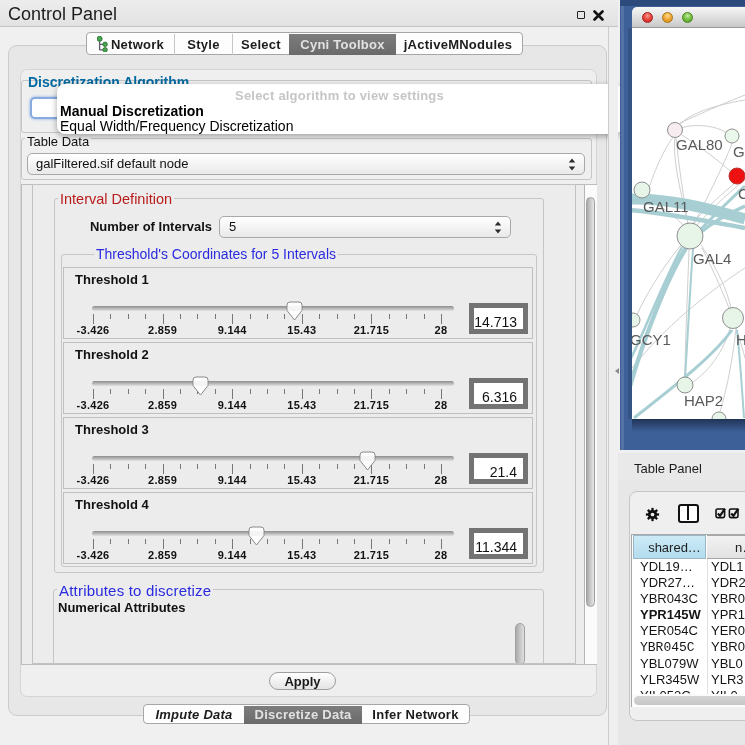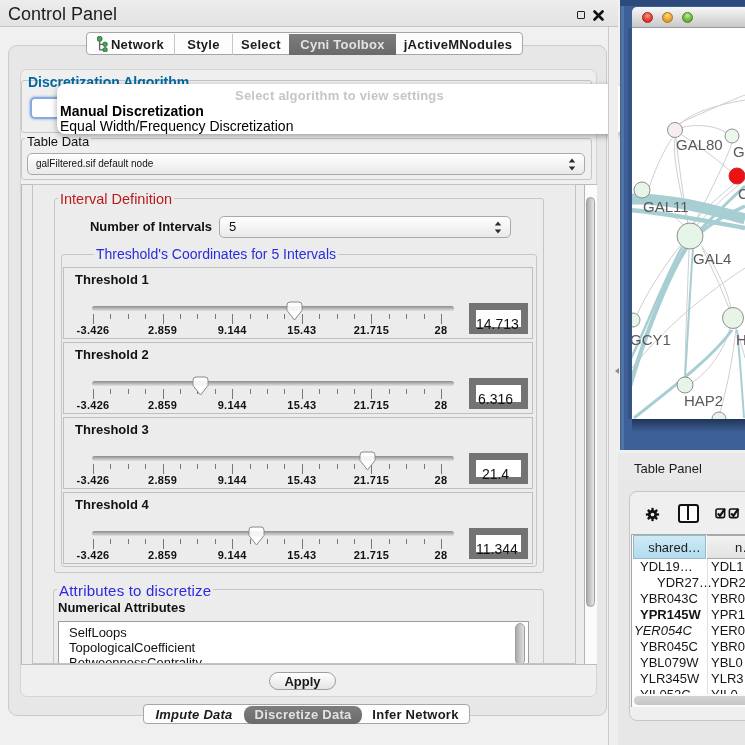--- a/index.html
+++ b/index.html
@@ -14,21 +14,21 @@
 .tabseg.dark { background:linear-gradient(#7d7d7d,#6a6a6a); color:#e2e2e2; border-right:none; }
 .tabseg:last-child { border-right:none; }
 .thblock { position:absolute; left:30px; width:470px; height:72px; background:#ececec; border:1px solid #bfbfbf; }
 .thtitle { position:absolute; left:11px; top:4px; font-size:13px; font-weight:bold; color:#111; }
 .thtrack { position:absolute; left:28px; top:38px; width:362px; height:5px; background:linear-gradient(#8c8c8c,#e2e2e2); border-radius:2.5px; }
 .thminor { position:absolute; left:28.5px; top:46px; width:350px; height:5px; background-image:repeating-linear-gradient(90deg,#777 0,#777 1px,transparent 1px,transparent 17.4px); }
 .thmajor { position:absolute; left:28.5px; top:46px; width:350px; height:10px; background-image:repeating-linear-gradient(90deg,#777 0,#777 1px,transparent 1px,transparent 69.6px); }
 .thlabels { position:absolute; left:29px; top:56px; width:350px; height:12px; }
 .thlabels span { position:absolute; width:60px; margin-left:-30px; text-align:center; font-size:11px; font-weight:bold; color:#111; letter-spacing:0.3px; }
 .thumb { position:absolute; top:33px; }
-.thval { position:absolute; left:405px; top:35px; width:59px; height:31px; background:#fff; border:7px solid #737373; text-align:center; line-height:29px; padding-right:6px; font-size:14px; color:#111; }
+.thval { position:absolute; left:405px; top:35px; width:59px; height:31px; background:#fff; border:5px solid #737373; text-align:right; line-height:29px; padding-right:6px; font-size:14px; color:#111; }
 </style>
 </head>
 <body>
 <div id="root">
 
 <div class="abs" style="left:0;top:0;width:618px;height:27px;background:linear-gradient(#ededed,#e2e2e2);border-bottom:1px solid #c4c4c4;">
   <div class="abs" style="left:8px;top:0;height:28px;line-height:28px;font-size:18px;color:#1c1c1c;">Control Panel</div>
   <div class="abs" style="left:577px;top:11px;width:8px;height:8px;border:1.5px solid #222;border-radius:1px;"></div>
   <svg class="abs" style="left:593px;top:10px;" width="11" height="11" viewBox="0 0 11 11">
         <path d="M1.5,1.5 L9.5,9.5 M9.5,1.5 L1.5,9.5" stroke="#111" stroke-width="2.6" stroke-linecap="round"></path>
@@ -49,21 +49,21 @@
           <circle cx="8.1" cy="13.8" r="2.2" fill="#47a84f" stroke="#2a6e31" stroke-width="0.9"></circle>
         </svg>Network</div><div class="tabseg" style="width:58px;">Style</div><div class="tabseg" style="width:56px;border-right:none;">Select</div><div class="tabseg dark" style="width:107px;">Cyni Toolbox</div><div class="tabseg" style="width:124px;">jActiveMNodules</div>
 </div>
 
 <div class="grp" style="left:21px;top:80px;width:571px;height:53px;"></div>
 <div class="grp-title" style="left:26px;top:75px;font-weight:bold;color:#0369a1;background:none;">Discretization Algorithm</div>
 <div class="abs" style="left:30px;top:97px;width:556px;height:22px;background:#fff;border:2px solid #88aadf;border-radius:5px;box-shadow:0 0 3px #7fa8e6;"></div>
 
 <div class="grp" style="left:21px;top:138px;width:571px;height:42px;"></div>
 <div class="grp-title" style="left:25px;top:135px;color:#111;font-size:13px;background:#efefef;">Table Data</div>
-<div class="combo" style="left:27px;top:153px;width:558px;height:22px;line-height:20px;font-size:10px;">
+<div class="combo" style="left:27px;top:153px;width:558px;height:22px;line-height:20px;font-size:13px;">
   <span style="padding-left:8px;">galFiltered.sif default node</span>
   <svg class="arrows" width="8" height="13" viewBox="0 0 8 13">
         <path d="M4,0.5 L7.2,4.4 L0.8,4.4 Z" fill="#2a2a2a"></path>
         <path d="M4,12.5 L7.2,8.6 L0.8,8.6 Z" fill="#2a2a2a"></path>
       </svg>
 </div>
 
 <div class="abs" style="left:21px;top:184px;width:576px;height:481px;border:1px solid #bdbdbd;background:#ececec;"></div>
 <div class="abs" style="left:584px;top:185px;width:13px;height:479px;background:#fbfbfb;border-left:1px solid #b5b5b5;"></div>
 <div class="abs" style="left:586px;top:197px;width:9px;height:410px;background:linear-gradient(90deg,#aaaaaa,#e8e8e8);border:1px solid #9f9f9f;border-radius:5px;"></div>
@@ -158,30 +158,27 @@
     <svg class="thumb" style="left:184.1px;" width="17" height="20" viewBox="0 0 17 20">
           <path d="M1,4 Q1,1 4,1 L13,1 Q16,1 16,4 L16,9.5 L8.5,19 L1,9.5 Z" fill="#fdfdfd" stroke="#8a8a8a"></path>
           <path d="M2,10 L15,10 L15,5 L2,5 Z" fill="#f1f1f1" opacity="0.8"></path>
         </svg>
     <div class="thval">11.344</div>
   </div>
 
   <div class="grp" style="left:20px;top:404px;width:491px;height:96px;"></div>
   <div class="grp-title" style="left:24px;top:399px;color:#2a2ae0;font-size:15px;letter-spacing:0.2px;">Attributes to discretize</div>
   <div class="abs" style="left:25px;top:415px;font-weight:bold;font-size:13px;color:#111;">Numerical Attributes</div>
-  <div class="abs" style="left:25px;top:436px;width:471px;height:44px;background:#fff;border:1px solid #9e9e9e;border-bottom:none;font-size:13px;color:#111;">
-    <div style="padding:3px 0 0 10px;line-height:15px;">SelfLoops<br>TopologicalCoefficient<br>BetweennessCentrality</div>
-  </div>
   <div class="abs" style="left:482px;top:438px;width:10px;height:42px;background:linear-gradient(90deg,#ababab,#e0e0e0);border:1px solid #9f9f9f;border-radius:5px;"></div>
 </div>
 
 <div class="abs" style="left:269px;top:672px;width:67px;height:18px;background:linear-gradient(#ffffff,#e4e4e4);border:1px solid #9e9e9e;border-radius:9px;text-align:center;line-height:17px;font-size:13px;font-weight:bold;color:#1a1a1a;">Apply</div>
 
 <div class="abs" style="left:143px;top:704px;width:327px;height:20px;background:#fdfdfd;border:1px solid #a6a6a6;border-radius:4px;white-space:nowrap;line-height:17px;">
-  <div class="tabseg" style="width:100px;border-right:none;font-style:italic;">Impute Data</div><div class="tabseg dark" style="width:118px;border-radius:8px;">Discretize Data</div><div class="tabseg" style="width:107px;">Infer Network</div>
+  <div class="tabseg" style="width:100px;border-right:none;font-style:italic;">Impute Data</div><div class="tabseg dark" style="width:118px;">Discretize Data</div><div class="tabseg" style="width:107px;">Infer Network</div>
 </div>
 
 <div class="abs" style="left:13px;top:84px;width:565px;height:50px;background:#ffffff;border-radius:8px;box-shadow:0 2px 6px rgba(0,0,0,0.35);margin-left:44px;">
   <div class="abs" style="left:0;top:4px;width:100%;text-align:center;font-size:13px;font-weight:bold;letter-spacing:0.2px;color:#c6c6c6;">Select algorithm to view settings</div>
   <div class="abs" style="left:3px;top:18.5px;font-size:14px;font-weight:bold;color:#000;">Manual Discretization</div>
   <div class="abs" style="left:3px;top:33.5px;font-size:14px;color:#000;">Equal Width/Frequency Discretization</div>
 </div>
 
 <div class="abs" style="left:608px;top:27px;width:10px;height:718px;background:#efefef;border-left:1px solid #cccccc;"></div>
 <div class="abs" style="left:615px;top:368px;width:0;height:0;border-top:3px solid transparent;border-bottom:3px solid transparent;border-right:4px solid #8a8a8a;"></div>
@@ -286,25 +283,25 @@
 
 <div class="abs" style="left:631px;top:534px;width:120px;height:173px;background:#fff;border:1px solid #a9a9a9;"></div>
 
 <div class="abs" style="left:633px;top:535px;width:73px;height:24px;background:linear-gradient(#cdeaf6,#b2dcee);border:1px solid #9ab7c6;text-align:center;text-indent:10px;line-height:23px;font-size:13px;color:#222;">shared…</div>
 <div class="abs" style="left:707px;top:535px;width:40px;height:24px;background:linear-gradient(#f2f2f2,#e2e2e2);border-top:1px solid #a8a8a8;border-bottom:1px solid #a8a8a8;line-height:23px;font-size:13px;color:#222;"><span style="padding-left:28px;">n…</span></div>
 
 <div class="abs" style="left:633px;top:559px;width:112px;height:135px;background:#fff;overflow:hidden;font-size:13px;color:#151515;">
   <div style="position:absolute;left:74px;top:0;width:1px;height:135px;background:#e0e0e0;"></div>
   <div style="line-height:16px;">
     <div><span style="padding-left:7px;">YDL19…</span><span style="position:absolute;left:78px;">YDL1</span></div>
-    <div><span style="padding-left:24px;">YDR27…</span><span style="position:absolute;left:78px;">YDR2</span></div>
+    <div><span style="padding-left:7px;">YDR27…</span><span style="position:absolute;left:78px;">YDR2</span></div>
     <div><span style="padding-left:7px;">YBR043C</span><span style="position:absolute;left:78px;">YBR0</span></div>
     <div><span style="padding-left:7px;font-weight:bold;">YPR145W</span><span style="position:absolute;left:78px;">YPR1</span></div>
-    <div><span style="padding-left:1px;font-style:italic;">YER054C</span><span style="position:absolute;left:78px;">YER0</span></div>
-    <div><span style="padding-left:7px;">YBR045C</span><span style="position:absolute;left:78px;">YBR0</span></div>
+    <div><span style="padding-left:7px;">YER054C</span><span style="position:absolute;left:78px;">YER0</span></div>
+    <div><span style="padding-left:7px;font-family:Liberation Mono, monospace;">YBR045C</span><span style="position:absolute;left:78px;">YBR0</span></div>
     <div><span style="padding-left:7px;">YBL079W</span><span style="position:absolute;left:78px;">YBL0</span></div>
     <div><span style="padding-left:7px;">YLR345W</span><span style="position:absolute;left:78px;">YLR3</span></div>
     <div><span style="padding-left:7px;">YIL052C</span><span style="position:absolute;left:78px;">YIL0</span></div>
   </div>
 </div>
 
 <div class="abs" style="left:632px;top:694px;width:113px;height:13px;background:#fbfbfb;"></div>
 <div class="abs" style="left:634px;top:695.5px;width:115px;height:9px;background:linear-gradient(#d4d4d4,#c6c6c6);border-radius:5px;"></div>
 
 </div>

